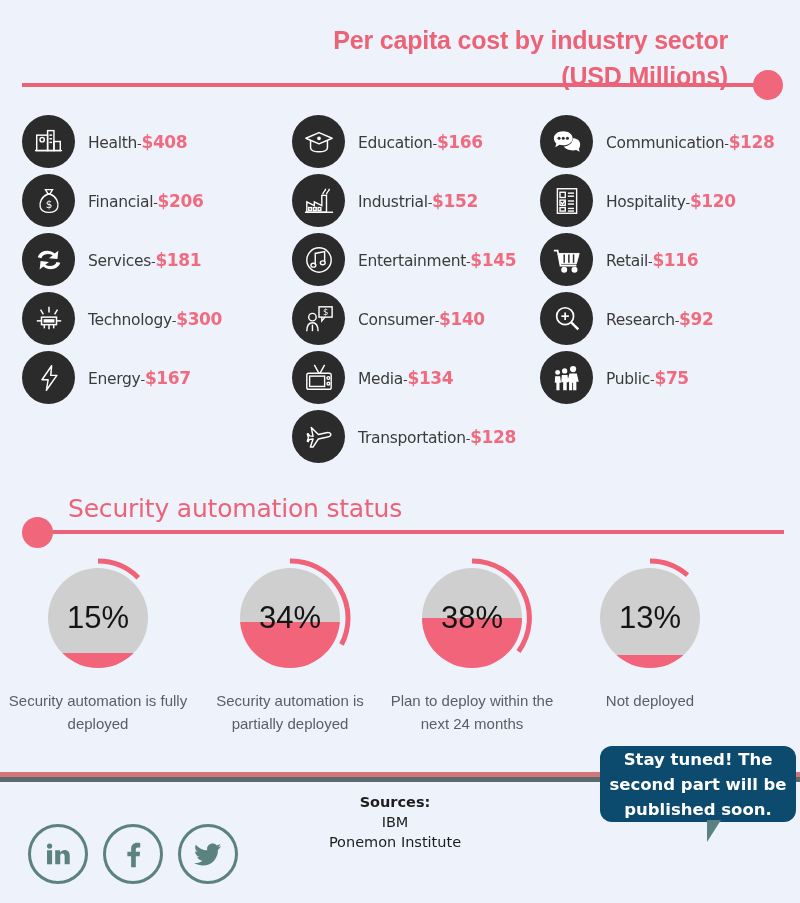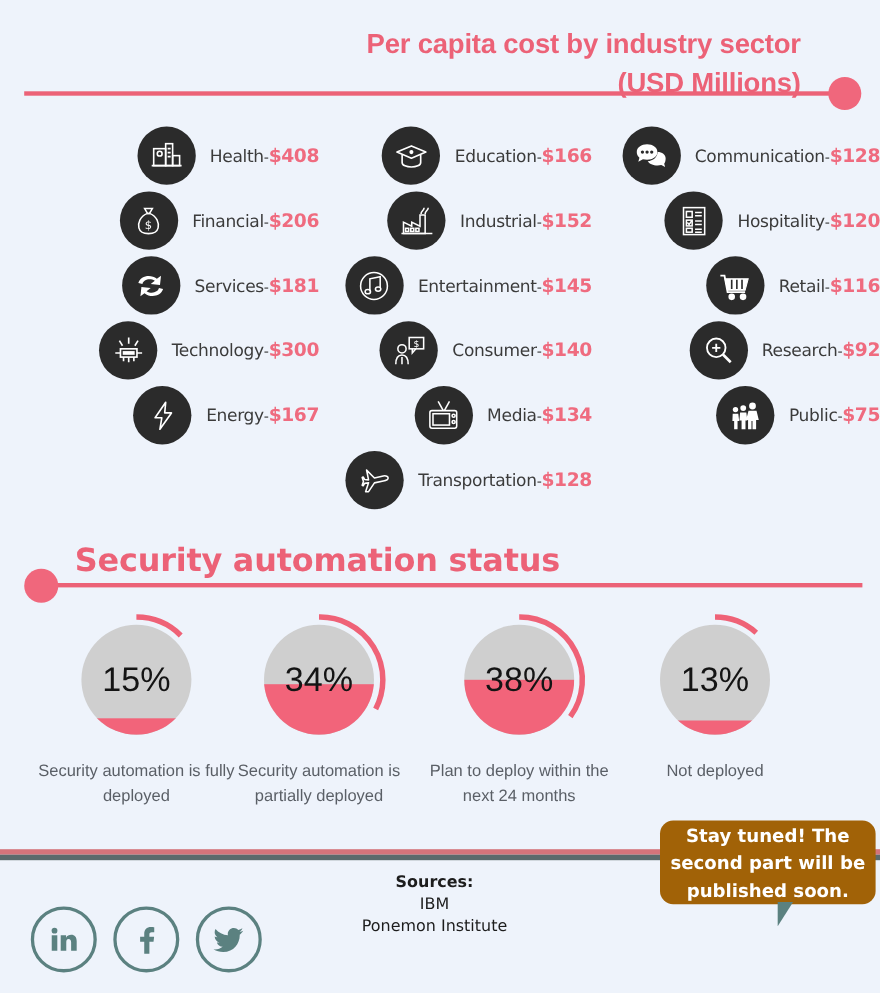--- a/index.html
+++ b/index.html
@@ -38,21 +38,21 @@
     background: #f0677c;
   }
 
   
   .grid { position: absolute; left: 0; top: 112px; width: 800px; }
   .col { position: absolute; top: 0; }
   .col-0 { left: 22px;  width: 268px; }
   .col-1 { left: 292px; width: 246px; }
   .col-2 { left: 540px; width: 260px; }
 
-  .item { position: relative; height: 59px; display: flex; align-items: center; justify-content: flex-end; }
+  .item { position: relative; height: 59px; display: flex; align-items: center; }
   .ic {
     width: 53px; height: 53px; border-radius: 50%;
     background: #2b2b2b; flex: 0 0 53px;
     display: flex; align-items: center; justify-content: center;
   }
   .ic svg { display:block; }
   .itxt {
     margin-left: 13px;
     font-family: "DejaVu Sans", sans-serif;
     font-size: 15.5px;
@@ -62,30 +62,30 @@
   }
   .itxt .dash { color:#3b3b3b; font-size:13px; }
   .itxt .val { color: #ef6b7f; font-weight: bold; font-size: 17px; letter-spacing: -0.4px;}
 
   
   .sec2-head { position: absolute; left: 0; top: 492px; width: 800px; height: 55px; }
   .sec2-title {
     position: absolute; left: 68px; top: 0;
     color: #ec6277;
     font-family: "DejaVu Sans", sans-serif;
-    font-weight: bold; font-size: 29px; line-height: 34px;
+    font-weight: normal; font-size: 25px; line-height: 34px;
     letter-spacing: -0.2px;
   }
   .sec2-rule { position: absolute; left: 36px; top: 38px; width: 748px; height: 4px; background: #ec6277; }
   .sec2-dot { position: absolute; left: 22px; top: 25px; width: 31px; height: 31px; border-radius: 50%; background: #f0677c; }
 
   
   .donuts { position: absolute; left: 0; top: 556px; width: 800px; height: 200px; }
   .donut-cell { position: absolute; top: 0; width: 180px; text-align: center; }
-  .dc0 { left: 34px; }
+  .dc0 { left: 8px; }
   .dc1 { left: 200px; }
   .dc2 { left: 382px; }
   .dc3 { left: 560px; }
 
   .gwrap { position: relative; width: 124px; height: 124px; margin: 0 auto; }
   .gwrap svg { position:absolute; left:0; top:0; }
   .gball {
     position: absolute; left: 12px; top: 12px;
     width: 100px; height: 100px; border-radius: 50%;
     overflow: hidden; background: #cfcfcf;
@@ -100,21 +100,21 @@
   .dlabel {
     margin-top: 9px;
     font-family: "Liberation Sans", sans-serif;
     font-size: 15px; line-height: 23px; color: #5a5f66;
   }
 
   
   .bubble {
     position: absolute; left: 600px; top: 746px;
     width: 196px; height: 76px;
-    background: #a16207; border-radius: 12px;
+    background: #0c4a6e; border-radius: 12px;
     color: #ffffff;
     font-family: "DejaVu Sans", sans-serif;
     font-weight: bold; font-size: 16.5px; line-height: 25px;
     text-align: center;
     padding-top: 1px;
     z-index: 5;
   }
   .bubble-tail {
     position: absolute; left: 107px; top: 74px;
     width: 0; height: 0;

